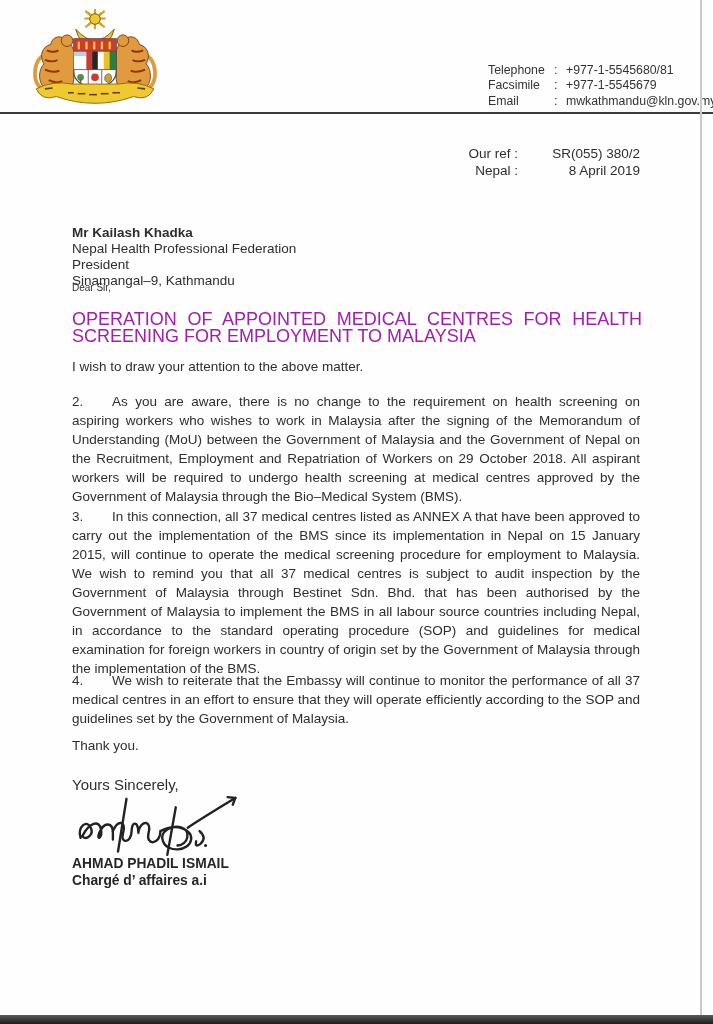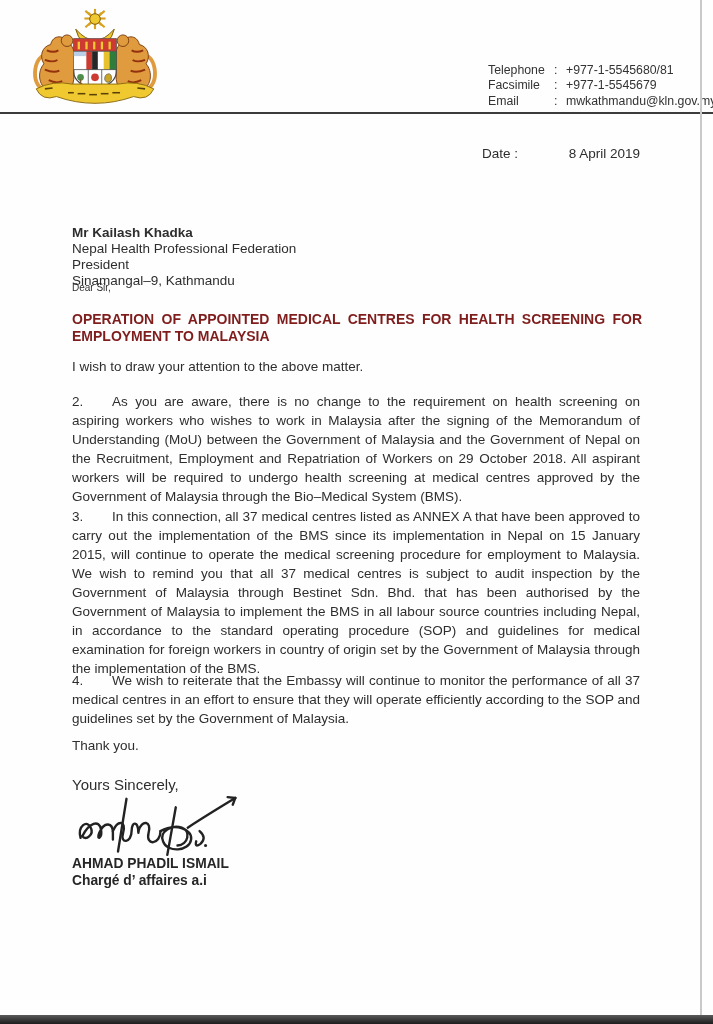--- a/index.html
+++ b/index.html
@@ -24,21 +24,21 @@
   .ref-row { display:flex; line-height:16.5px; }
   .ref-label { flex:1; text-align:right; }
   .ref-value { width:122px; text-align:right; }
 
   
   .recipient { position:absolute; left:72px; top:201px; font-size:13.5px; line-height:16px;margin-top:24px; }
   .recipient-name { font-weight:bold; }
   .salutation { position:absolute; left:72px; top:282px; font-size:10px; }
 
   
-  .subject { position:absolute; left:72px; top:311px; width:570px; font-size:14px; font-weight:bold; line-height:17px; text-align:justify; color:#7f1d1d; }
+  .subject { position:absolute; left:72px; top:311px; width:570px; font-size:18px; font-weight:normal; line-height:17px; text-align:justify; color:#a21caf; }
   .intro { position:absolute; left:72px; top:359px; font-size:13.5px; }
   .para { position:absolute; left:72px; width:568px; font-size:13.5px; line-height:19px; text-align:justify; }
   .para-num { display:inline-block; width:40px; }
   .p2 { top:392px; }
   .p3 { top:507px; }
   .p4 { top:671px; }
   .bold-inline { font-weight:normal; }
 
   
   .thank-you { position:absolute; left:72px; top:738px; font-size:13.5px; }
@@ -151,21 +151,25 @@
       <span class="contact-label">Email</span>
       <span class="contact-sep">:</span>
       <span class="contact-value">mwkathmandu@kln.gov.my</span>
     </div>
   </div>
 
   <div class="header-rule"></div>
 
   <div class="ref-block">
     <div class="ref-row">
-      <span class="ref-label">Date :</span>
+      <span class="ref-label">Our ref  :</span>
+      <span class="ref-value">SR(055) 380/2</span>
+    </div>
+    <div class="ref-row">
+      <span class="ref-label">Nepal :</span>
       <span class="ref-value">8 April 2019</span>
     </div>
   </div>
 
   <div class="recipient">
     <div class="recipient-name">Mr Kailash Khadka</div>
     <div>Nepal Health Professional Federation</div>
     <div>President</div>
     <div>Sinamangal–9, Kathmandu</div>
   </div>

